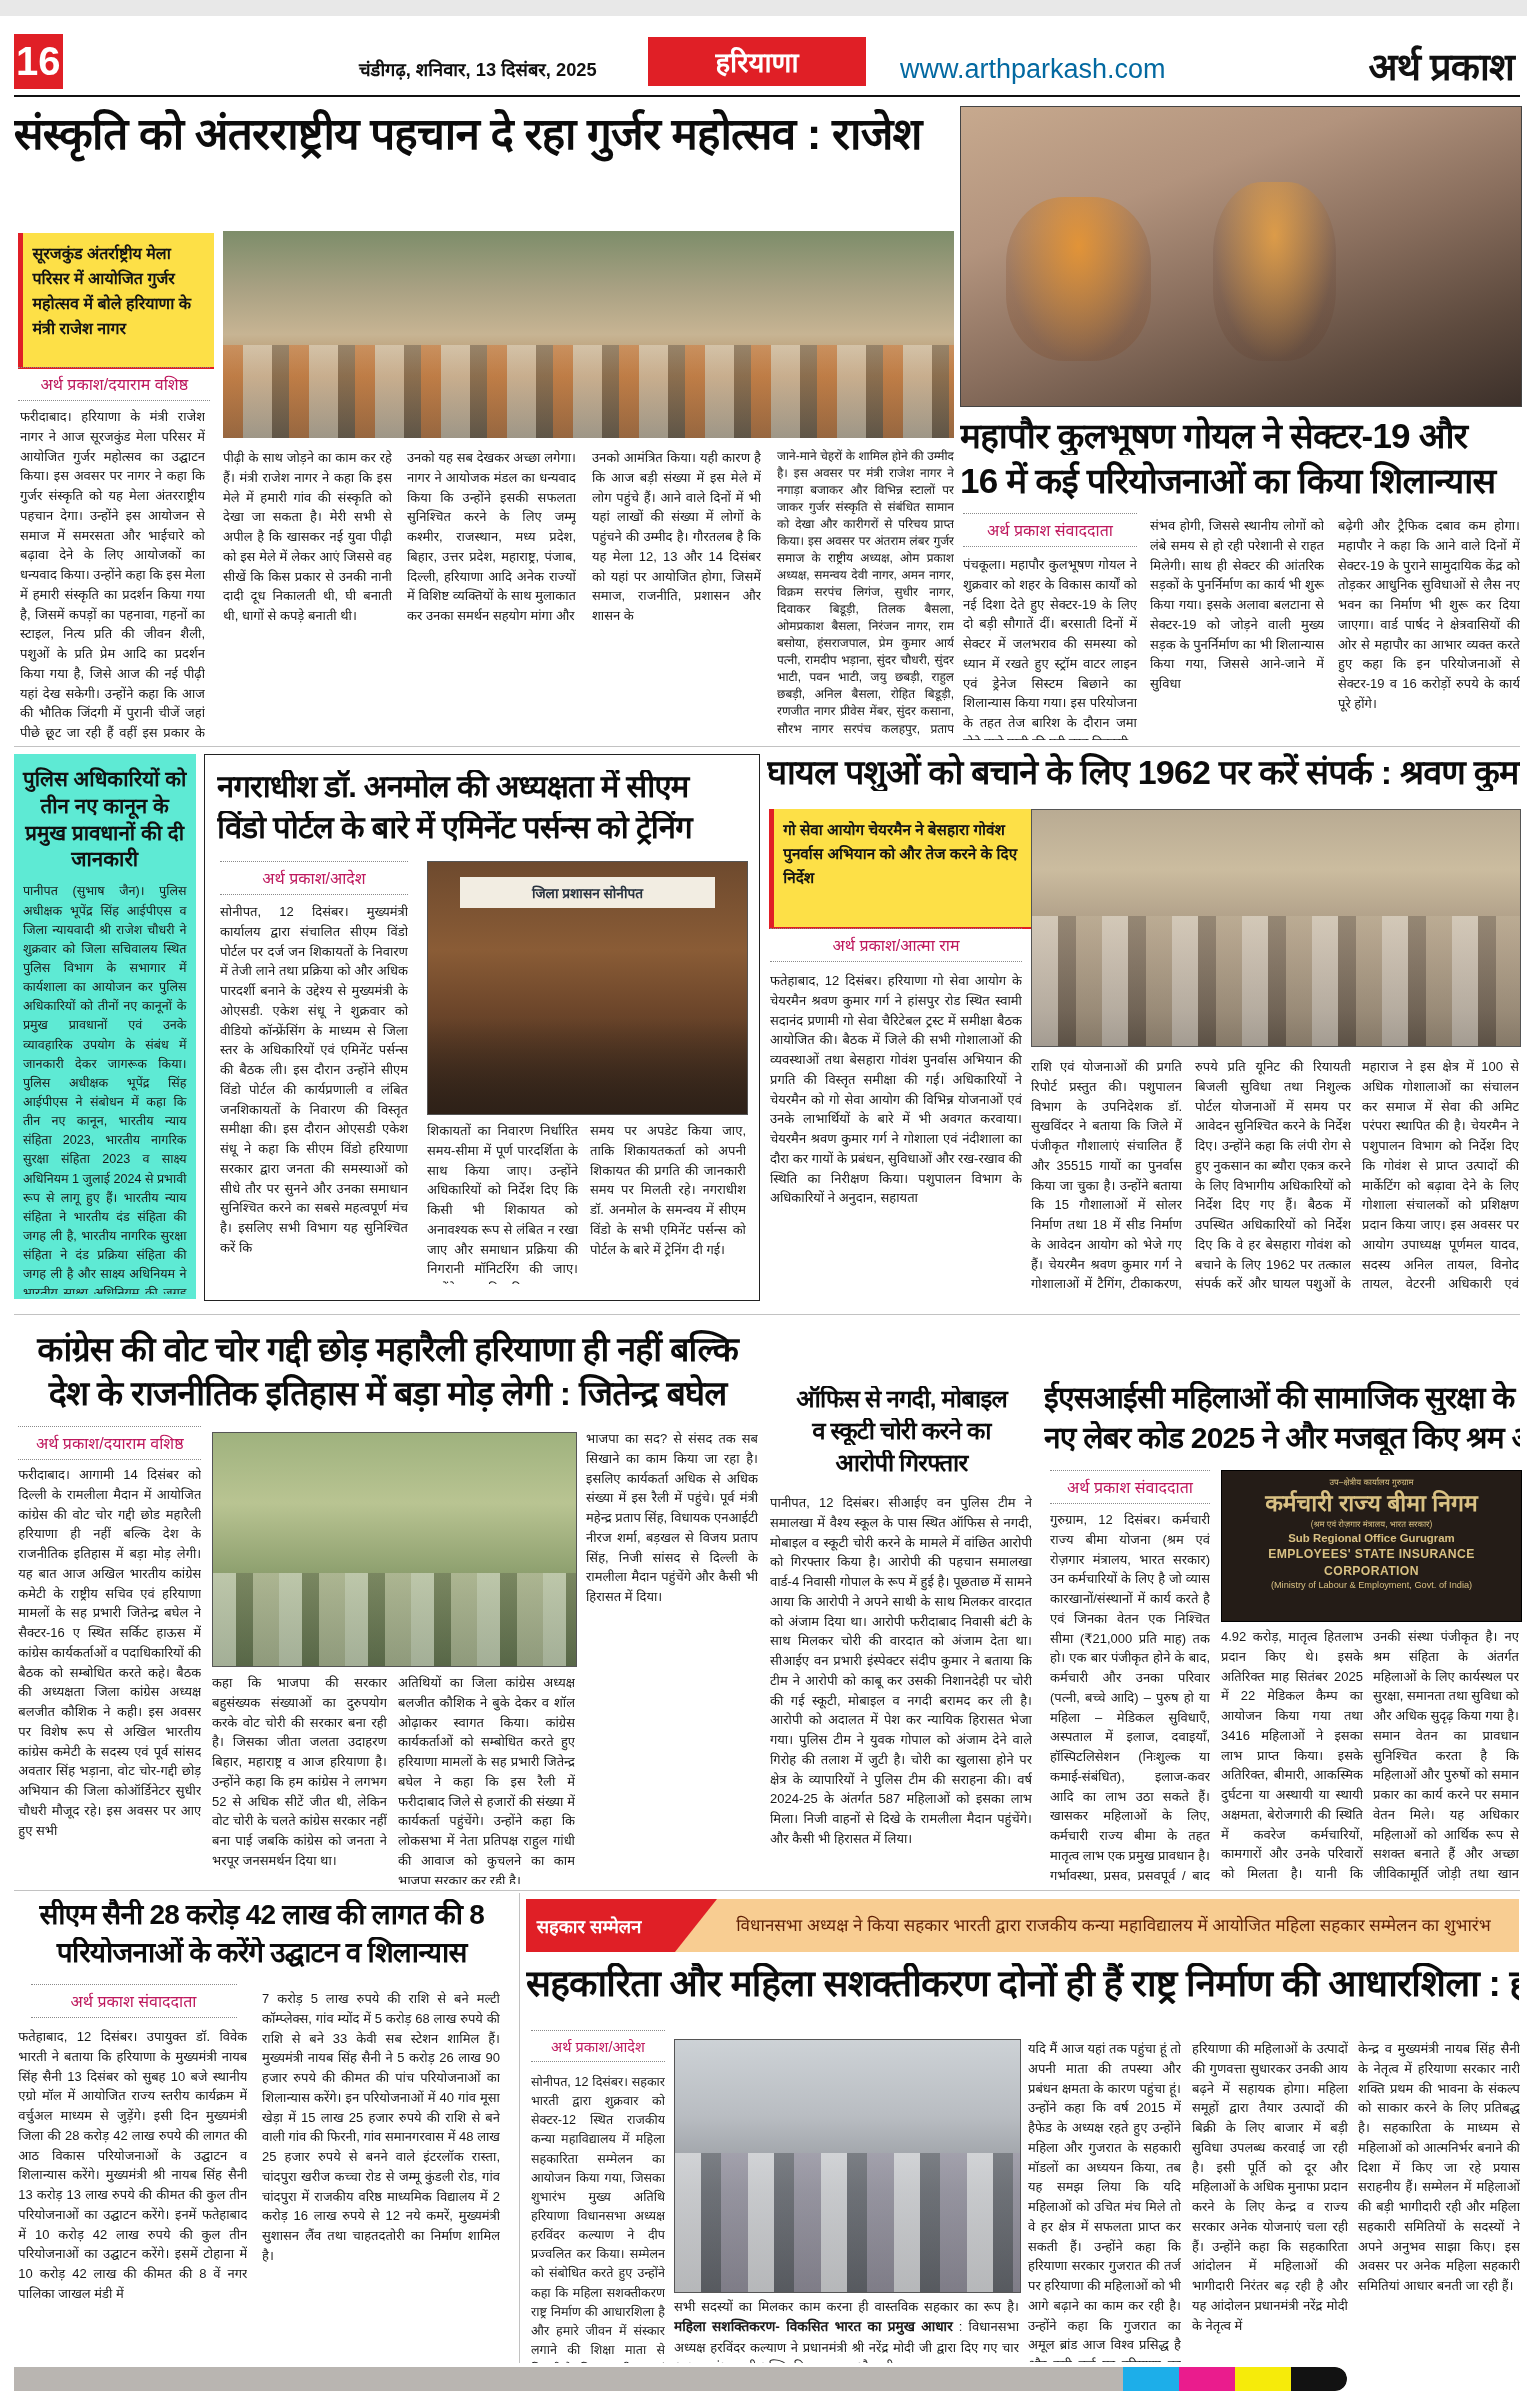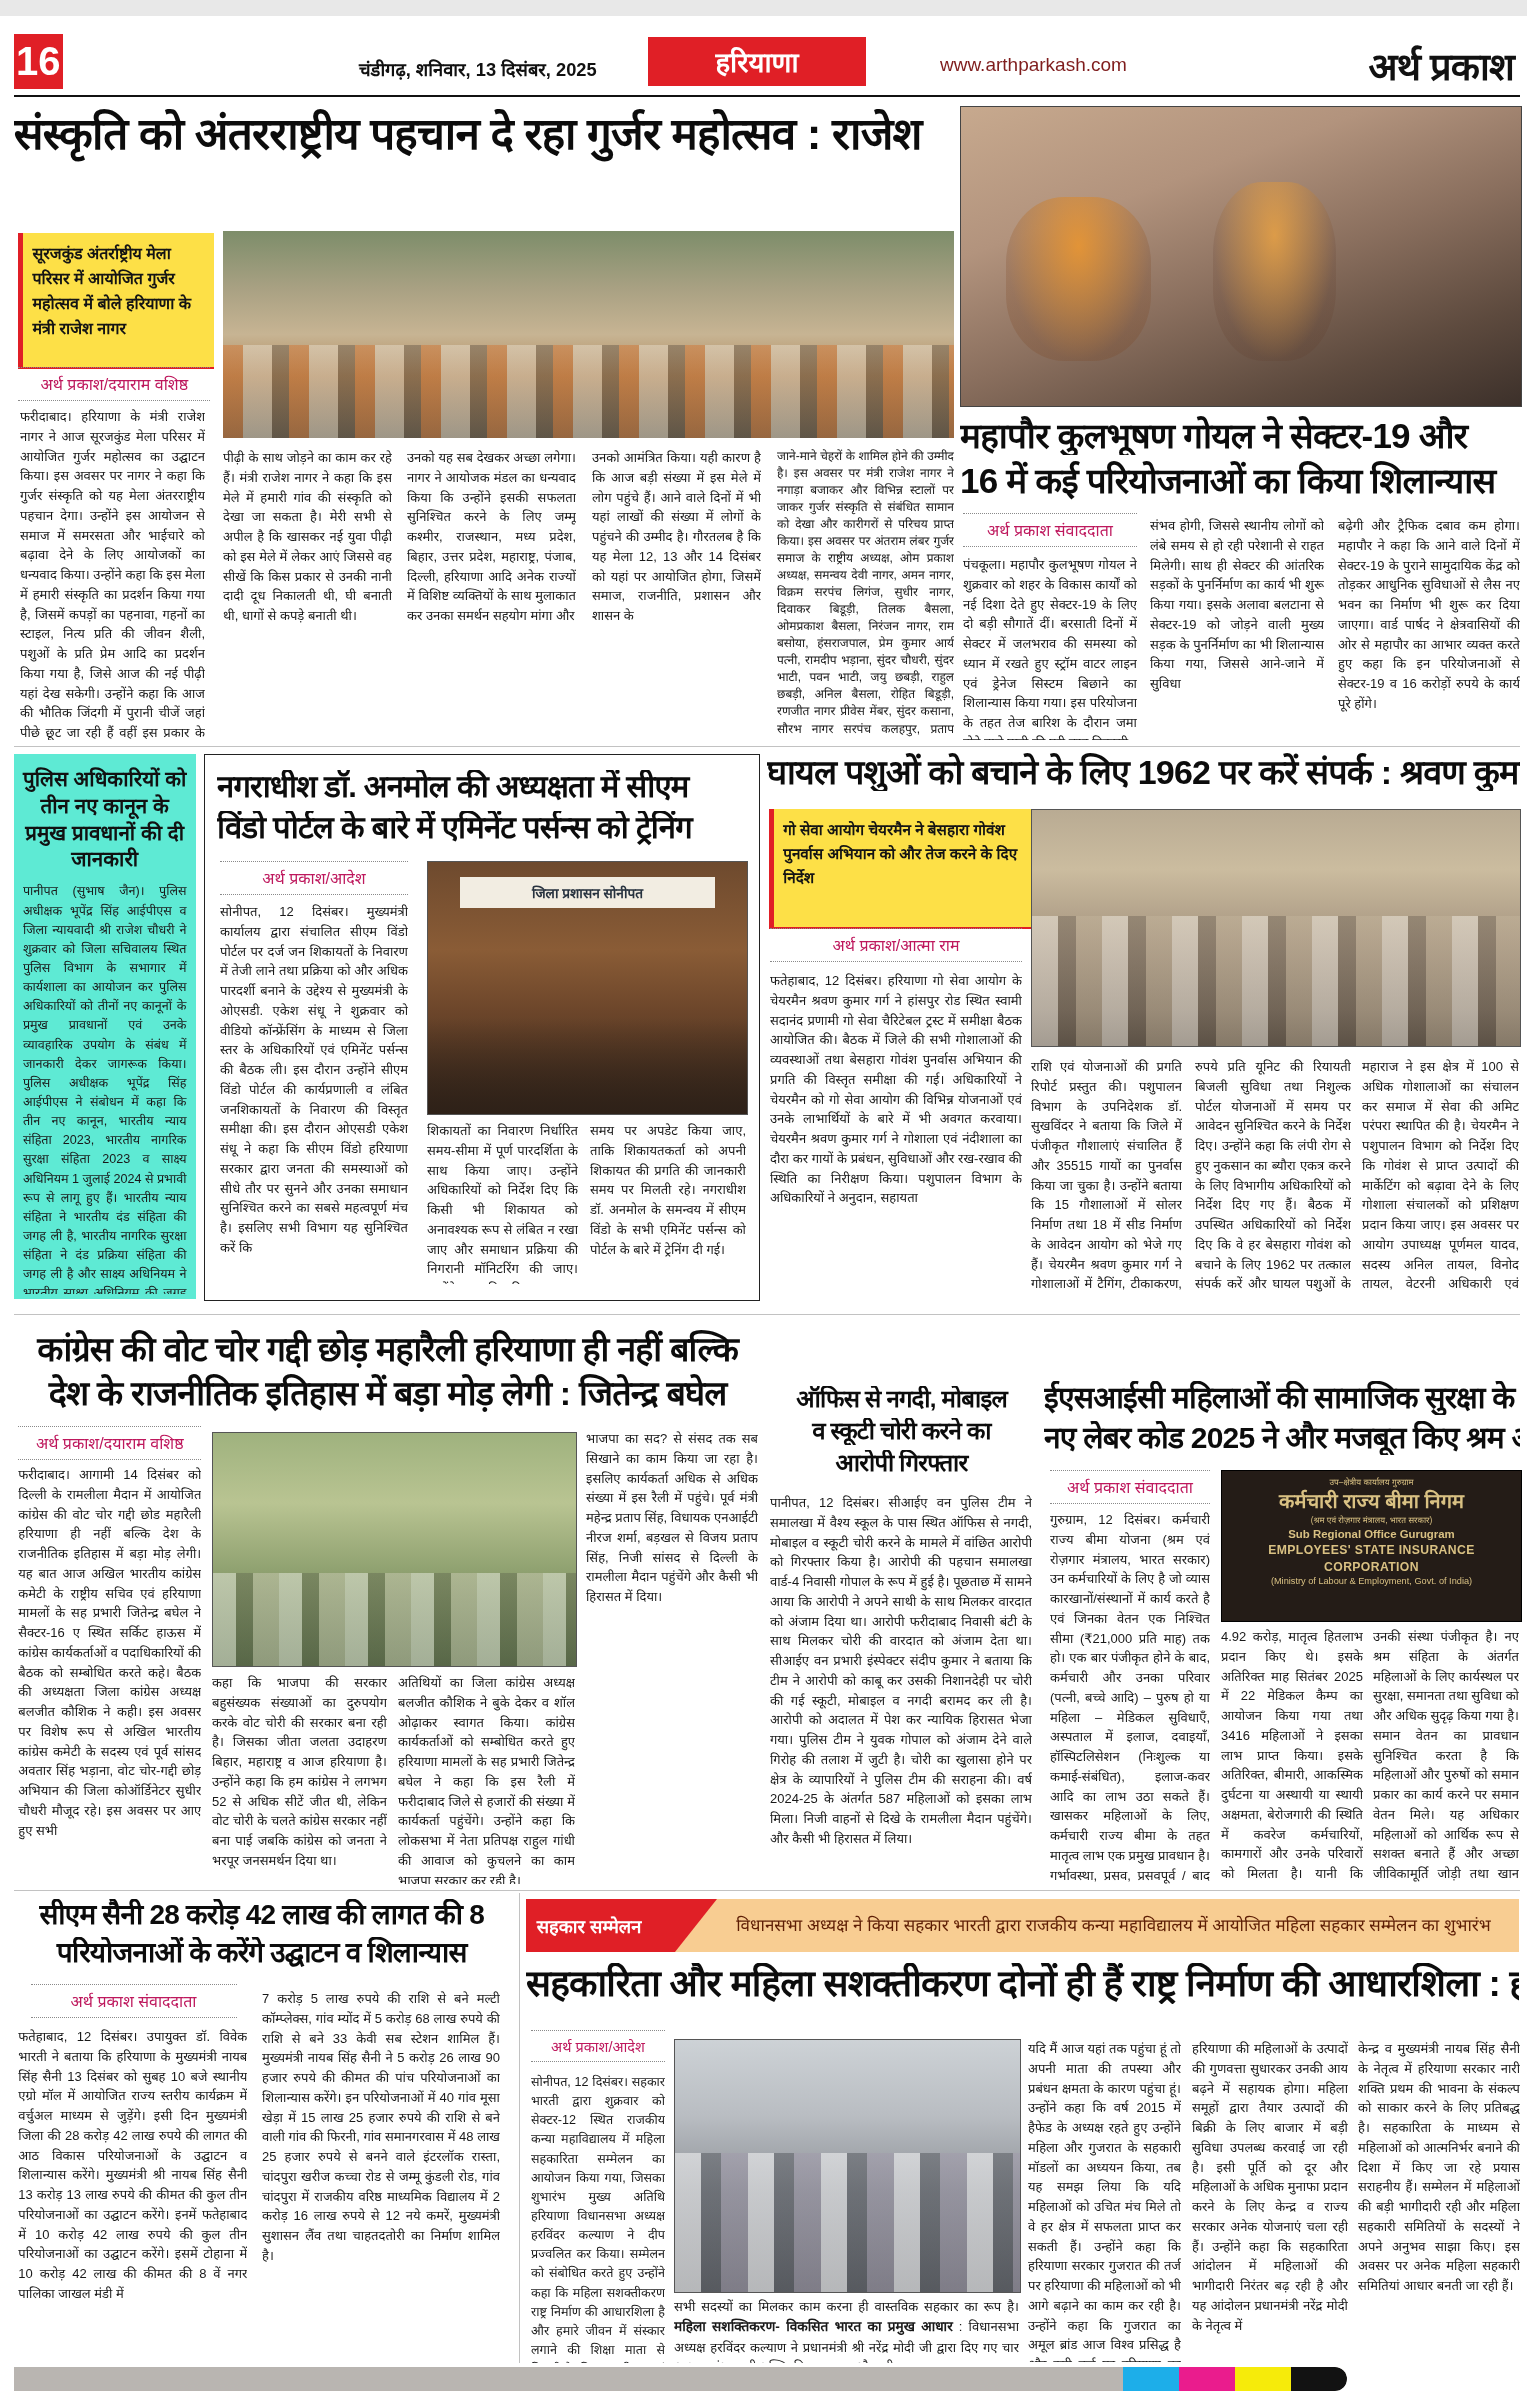--- a/index.html
+++ b/index.html
@@ -24,21 +24,21 @@
 
 <div id="page">
 
   <div class="abs redbox" style="left:13.7px;top:18.3px;width:49px;height:55px;font-size:40px;">
     <span>16</span>
   </div>
   <div class="abs" style="left:359px;top:40px;font-size:18.3px;font-weight:700;">चंडीगढ़, शनिवार, 13 दिसंबर, 2025</div>
   <div class="abs redbox" style="left:648px;top:21.4px;width:218px;height:49px;font-size:27.5px;">
     <span>हरियाणा</span>
   </div>
-  <div class="abs" style="left:940px;top:38px;font-size:19px;color:#7f1d1d;">www.arthparkash.com</div>
+  <div class="abs" style="left:900px;top:38px;font-size:27px;color:#0369a1;">www.arthparkash.com</div>
   <div class="abs" style="left:1289px;top:23px;width:225px;font-size:38px;font-weight:800;text-align:right;letter-spacing:-0.8px;">अर्थ प्रकाश</div>
   <div class="rule" style="left:13.7px;top:79px;width:1506px;height:2.3px;"></div>
 
   <div class="abs h1" style="left:13.7px;top:93px;width:943px;height:84px;font-size:44px;white-space:nowrap;overflow:hidden;">संस्कृति को अंतरराष्ट्रीय पहचान दे रहा गुर्जर महोत्सव : राजेश</div>
 
   <div class="abs kickerbox" style="left:18.3px;top:217px;width:174px;height:114px;overflow:hidden;">सूरजकुंड अंतर्राष्ट्रीय मेला परिसर में आयोजित गुर्जर महोत्सव में बोले हरियाणा के मंत्री राजेश नागर</div>
   <div class="abs byline" style="left:18.3px;top:351px;width:192px;">अर्थ प्रकाश/दयाराम वशिष्ठ</div>
 
   <div class="photo" style="left:223px;top:215px;width:731px;height:207px;
               background:linear-gradient(180deg,#7d8d6a 0%,#a9a183 28%,#c7b493 50%,#b08a5e 70%,#6f6654 100%);">
@@ -117,21 +117,21 @@
   <div class="abs h1 centered" style="left:769px;top:1370px;width:265px;font-size:24px;white-space:nowrap;overflow:hidden;">ऑफिस से नगदी, मोबाइल</div>
   <div class="abs h1 centered" style="left:769px;top:1402px;width:265px;font-size:24px;white-space:nowrap;overflow:hidden;">व स्कूटी चोरी करने का</div>
   <div class="abs h1 centered" style="left:769px;top:1434px;width:265px;font-size:24px;white-space:nowrap;overflow:hidden;">आरोपी गिरफ्तार</div>
   <div class="col" style="left:770px;top:1477px;width:262px;height:391px;">पानीपत, 12 दिसंबर। सीआईए वन पुलिस टीम ने समालखा में वैश्य स्कूल के पास स्थित ऑफिस से नगदी, मोबाइल व स्कूटी चोरी करने के मामले में वांछित आरोपी को गिरफ्तार किया है। आरोपी की पहचान समालखा वार्ड-4 निवासी गोपाल के रूप में हुई है। पूछताछ में सामने आया कि आरोपी ने अपने साथी के साथ मिलकर वारदात को अंजाम दिया था। आरोपी फरीदाबाद निवासी बंटी के साथ मिलकर चोरी की वारदात को अंजाम देता था। सीआईए वन प्रभारी इंस्पेक्टर संदीप कुमार ने बताया कि टीम ने आरोपी को काबू कर उसकी निशानदेही पर चोरी की गई स्कूटी, मोबाइल व नगदी बरामद कर ली है। आरोपी को अदालत में पेश कर न्यायिक हिरासत भेजा गया। पुलिस टीम ने युवक गोपाल को अंजाम देने वाले गिरोह की तलाश में जुटी है। चोरी का खुलासा होने पर क्षेत्र के व्यापारियों ने पुलिस टीम की सराहना की। वर्ष 2024-25 के अंतर्गत 587 महिलाओं को इसका लाभ मिला। निजी वाहनों से दिखे के रामलीला मैदान पहुंचेंगे। और कैसी भी हिरासत में लिया।</div>
 
   <div class="abs h1 centered" style="left:1044px;top:1365px;width:476px;font-size:30px;white-space:nowrap;overflow:hidden;">ईएसआईसी महिलाओं की सामाजिक सुरक्षा के लिए प्रतिबद्ध</div>
   <div class="abs h1 centered" style="left:1044px;top:1405px;width:476px;font-size:30px;white-space:nowrap;overflow:hidden;">नए लेबर कोड 2025 ने और मजबूत किए श्रम अधिकार</div>
   <div class="abs byline" style="left:1050px;top:1454px;width:160px;">अर्थ प्रकाश संवाददाता</div>
   <div class="photo" style="left:1221px;top:1454px;width:299px;height:150px;background:#241c17;border:0.8px solid #000;">
     <div class="boardline" style="margin-top:6.1px;font-size:8.4px;">उप–क्षेत्रीय कार्यालय गुरुग्राम</div>
-    <div class="boardline" style="font-size:20px;font-weight:700;">कर्मचारी राज्य बीमा निगम</div>
+    <div class="boardline" style="font-size:23px;font-weight:700;">कर्मचारी राज्य बीमा निगम</div>
     <div class="boardline" style="font-size:8.4px;">(श्रम एवं रोज़गार मंत्रालय, भारत सरकार)</div>
     <div class="boardline" style="font-size:11.4px;font-weight:700;">Sub Regional Office Gurugram</div>
     <div class="boardline" style="font-size:12.2px;font-weight:700;letter-spacing:0.4px;">EMPLOYEES' STATE INSURANCE CORPORATION</div>
     <div class="boardline" style="font-size:9.2px;">(Ministry of Labour &amp; Employment, Govt. of India)</div>
   </div>
   <div class="col" style="left:1050px;top:1494px;width:160px;height:374px;">गुरुग्राम, 12 दिसंबर। कर्मचारी राज्य बीमा योजना (श्रम एवं रोज़गार मंत्रालय, भारत सरकार) उन कर्मचारियों के लिए है जो व्यास कारखानों/संस्थानों में कार्य करते है एवं जिनका वेतन एक निश्चित सीमा (₹21,000 प्रति माह) तक हो। एक बार पंजीकृत होने के बाद, कर्मचारी और उनका परिवार (पत्नी, बच्चे आदि) – पुरुष हो या महिला – मेडिकल सुविधाएँ, अस्पताल में इलाज, दवाइयाँ, हॉस्पिटलिसेशन (निःशुल्क या कमाई-संबंधित), इलाज-कवर आदि का लाभ उठा सकते हैं। खासकर महिलाओं के लिए, कर्मचारी राज्य बीमा के तहत मातृत्व लाभ एक प्रमुख प्रावधान है। गर्भावस्था, प्रसव, प्रसवपूर्व / बाद की मेडिकल सुविधा आदि शामिल हैं। उप</div>
   <div class="col" style="left:1221px;top:1611px;width:142px;height:256px;">4.92 करोड़, मातृत्व हितलाभ प्रदान किए थे। इसके अतिरिक्त माह सितंबर 2025 में 22 मेडिकल कैम्प का आयोजन किया गया तथा 3416 महिलाओं ने इसका लाभ प्राप्त किया। इसके अतिरिक्त, बीमारी, आकस्मिक दुर्घटना या अस्थायी या स्थायी अक्षमता, बेरोजगारी की स्थिति में कवरेज कर्मचारियों, कामगारों और उनके परिवारों को मिलता है। यानी कि कर्मचारी राज्य बीमा अधिनियम उन महिलाओं को हित-लाभ देता है जो कर्मचारी राज्य बीमा निगम के अंतर्गत पंजीकृत हैं।</div>
   <div class="col" style="left:1373px;top:1611px;width:146px;height:256px;">उनकी संस्था पंजीकृत है। नए श्रम संहिता के अंतर्गत महिलाओं के लिए कार्यस्थल पर सुरक्षा, समानता तथा सुविधा को और अधिक सुदृढ़ किया गया है। समान वेतन का प्रावधान सुनिश्चित करता है कि महिलाओं और पुरुषों को समान प्रकार का कार्य करने पर समान वेतन मिले। यह अधिकार महिलाओं को आर्थिक रूप से सशक्त बनाते हैं और अच्छा जीविकामूर्ति जोड़ी तथा खान कार्यों में बल करने का विकल्प चुन सकती है।</div>
 
   <div class="hairline" style="left:13.7px;top:1874px;width:1506px;height:0.8px;"></div>

